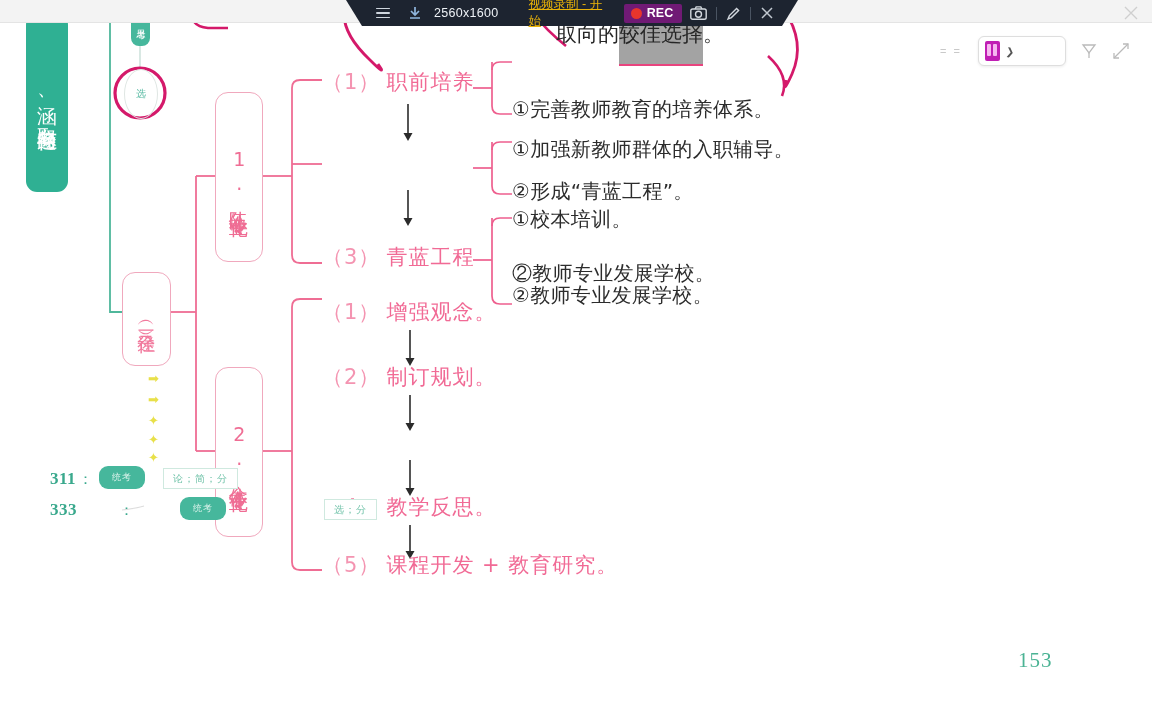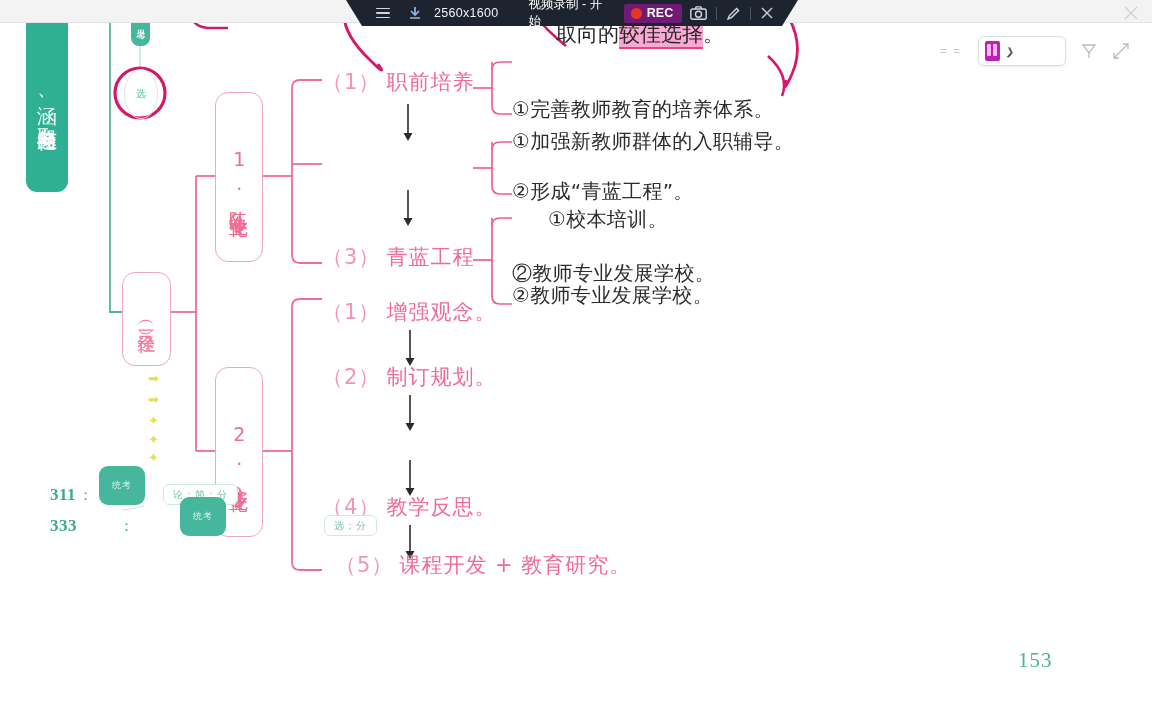--- a/index.html
+++ b/index.html
@@ -48,21 +48,21 @@
   }
   .rb-item { display: flex; align-items: center; height: 26px; }
   .rb-menu { padding: 0 10px 0 14px; }
   .rb-menu .bars { display: block; }
   .rb-menu .bars i {
     display: block; width: 14px; height: 1.6px;
     background: #cfd6de; margin: 3px 0; border-radius: 1px;
   }
   .rb-pin { padding: 0 9px; }
   .rb-res { padding: 0 16px 0 4px; letter-spacing: .3px; font-size: 12.5px; color:#eef2f6;}
-  .rb-title { padding: 0 14px; font-size: 12.5px; color: #ffffff; }
+  .rb-title { padding: 0 14px; font-size: 12.5px; color: #eab308; text-decoration: underline; }
   .rb-rec {
     display: flex; align-items: center; gap: 5px;
     background: #701a75;
     height: 19px;
     padding: 0 9px 0 7px;
     border-radius: 2px;
     margin-left: 4px;
     font-weight: bold;
     font-size: 12.5px;
     color: #fff;
@@ -236,23 +236,23 @@
   .toptext {
     position: absolute;
     left: 556px; top: 20px;
     color: #262626;
     font-size: 21px;
     white-space: nowrap;
     font-family: "DejaVu Sans", "Liberation Sans", sans-serif;
     z-index: 12;
   }
   .hl {
-    background: #f9a8d4;
+    background: #a3a3a3;
     border-bottom: 2.2px solid #e8447e;
-    padding-bottom: 1px;
+    padding-bottom: 18px;
   }
 
   
   .ymark {
     position: absolute;
     left: 148px;
     width: 12px; height: 12px;
     color: #e8e049;
     font-size: 13px;
     line-height: 12px;
@@ -270,28 +270,28 @@
     font-weight: bold;
     letter-spacing: .5px;
   }
   .legend-colon { color:#3aa98d; font-size: 15px; margin: 0 6px 0 2px;}
   .legend-pill {
     background: #46b79c;
     color: #d9f2ea;
     border-radius: 9px;
     height: 15px;
     min-width: 32px;
-    padding: 12px 7px;
+    padding: 4px 7px;
     font-size: 9px;
     display:flex; align-items:center; justify-content:center;
     letter-spacing: 1px;
   }
   .legend-bubble {
     border: 1.2px solid #cfe9df;
-    border-radius: 6px;
+    border-radius: 0;
     height: 19px;
     padding: 0 9px;
     font-size: 10px;
     color: #6fc2a8;
     display:flex; align-items:center; justify-content:center;
     letter-spacing: 1px;
     background:#fff;
   }
 
   
@@ -392,36 +392,36 @@
     </div>
 
     <div class="branch" style="left:322px; top:68px;">
       <span class="num">（1）</span><span>职前培养</span>
     </div>
     <div class="branch" style="left:322px; top:243px;">
       <span class="num">（3）</span><span>青蓝工程</span>
     </div>
 
     <div class="detail" style="left:512px; top:96px;">①完善教师教育的培养体系。</div>
-    <div class="detail" style="left:512px; top:128px;">①加强新教师群体的入职辅导。</div>
+    <div class="detail" style="left:512px; top:136px;">①加强新教师群体的入职辅导。</div>
     <div class="detail" style="left:512px; top:178px;">②形成“青蓝工程”。</div>
-    <div class="detail" style="left:512px; top:206px;margin-left:36px;">①校本培训。</div>
+    <div class="detail" style="left:512px; top:206px;">①校本培训。</div>
     <div class="detail" style="left:512px; top:260px;font-family:Liberation Mono, monospace;">②教师专业发展学校。</div>
     <div class="detail" style="left:512px; top:282px;">②教师专业发展学校。</div>
 
     <div class="branch" style="left:322px; top:298px;">
       <span class="num">（1）</span><span>增强观念。</span>
     </div>
     <div class="branch" style="left:322px; top:363px;">
       <span class="num">（2）</span><span>制订规划。</span>
     </div>
     <div class="branch" style="left:322px; top:493px;">
       <span class="num">（4）</span><span>教学反思。</span>
     </div>
-    <div class="branch" style="left:322px; top:551px;margin-left:13px;">
+    <div class="branch" style="left:322px; top:551px;">
       <span class="num">（5）</span><span>课程开发 + 教育研究。</span>
     </div>
 
     <div class="ymark" style="top:373px;">➡</div>
     <div class="ymark" style="top:394px;">➡</div>
     <div class="ymark" style="top:415px;">✦</div>
     <div class="ymark" style="top:434px;">✦</div>
     <div class="ymark" style="top:452px;">✦</div>
 
     <div class="legend-row" style="left:50px; top:466px;">

